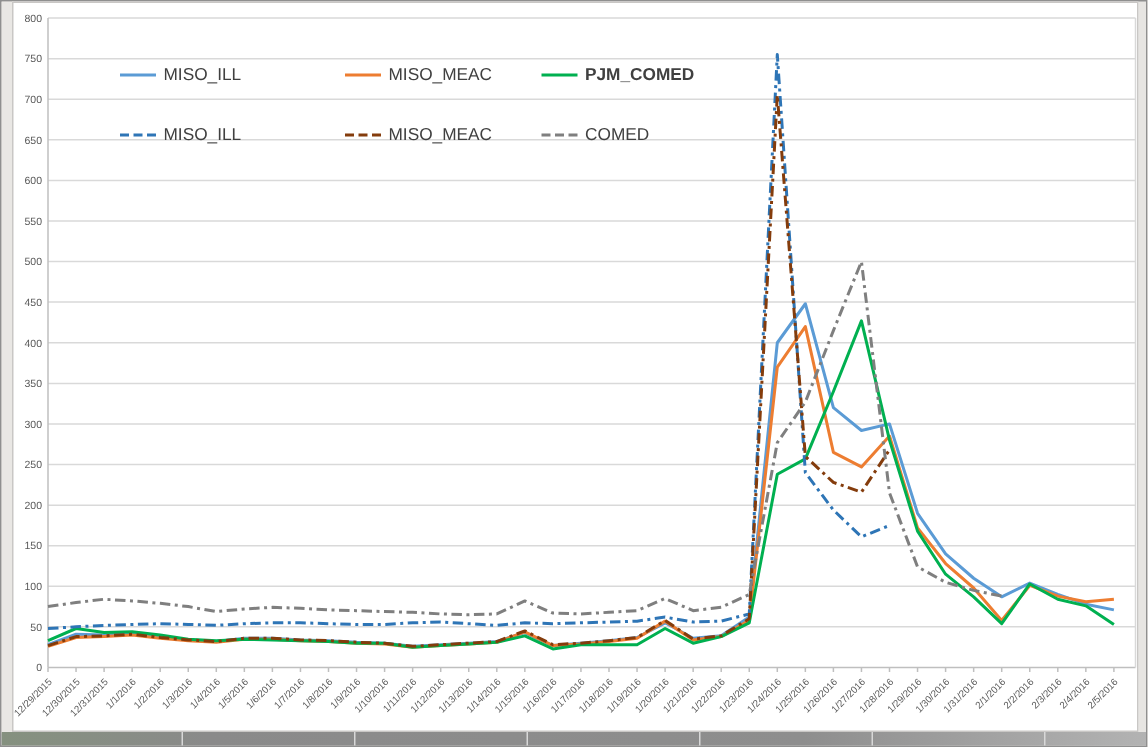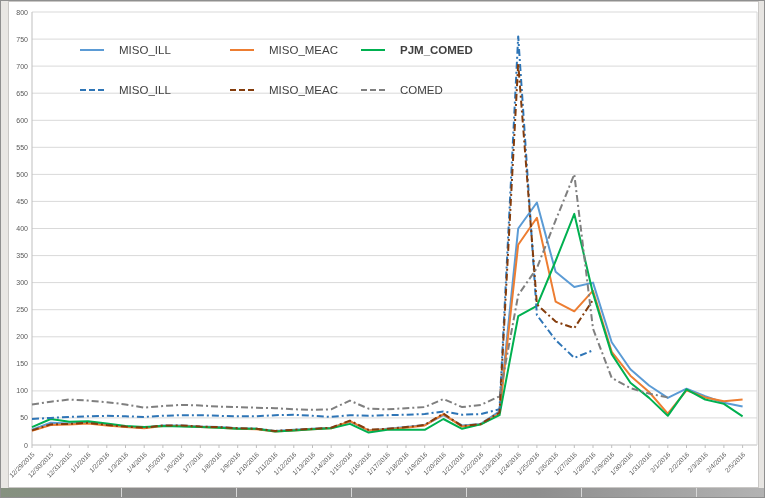--- a/index.html
+++ b/index.html
@@ -2,21 +2,21 @@
 <html><head>
 <meta charset="utf-8">
 <style>
   html,body{margin:0;padding:0;background:#d9d7d3;font-family:"Liberation Sans",sans-serif;}
   .screenshot{position:relative;width:765px;height:498px;background:#e7e5e2;border:1px solid #8f8f8f;box-sizing:border-box;overflow:hidden;}
   .sheet-left-strip{position:absolute;left:0;top:0;width:7px;height:488px;background:#e9e7e4;border-right:1px solid #cfcdc9;}
   .sheet-bottom-band{position:absolute;left:0;top:487px;width:765px;height:11px;
     background:linear-gradient(to right,#85917f 0%,#8a8a8a 18%,#8e8e8e 70%,#b3b3b3 100%);}
   .band-cell-line{position:absolute;top:487px;width:1px;height:11px;background:#d8d8d8;}
   .chart-frame{position:absolute;left:7px;top:0;width:751px;height:487px;background:#ffffff;border:1px solid #c9c7c5;box-sizing:border-box;}
-  .legend-item{position:absolute;display:flex;align-items:center;gap:15px;height:14px;cursor:default;}
+  .legend-item{position:absolute;display:flex;align-items:center;gap:5px;height:14px;cursor:default;}
   .legend-item .sample{display:inline-block;width:24px;height:0;}
   .legend-item .label{font-size:11.5px;color:#404040;white-space:nowrap;}
   svg text{font-family:"Liberation Sans",sans-serif;}
 </style>
 </head>
 <body>
 
 <div class="screenshot">
   <div class="sheet-left-strip"></div>
 

